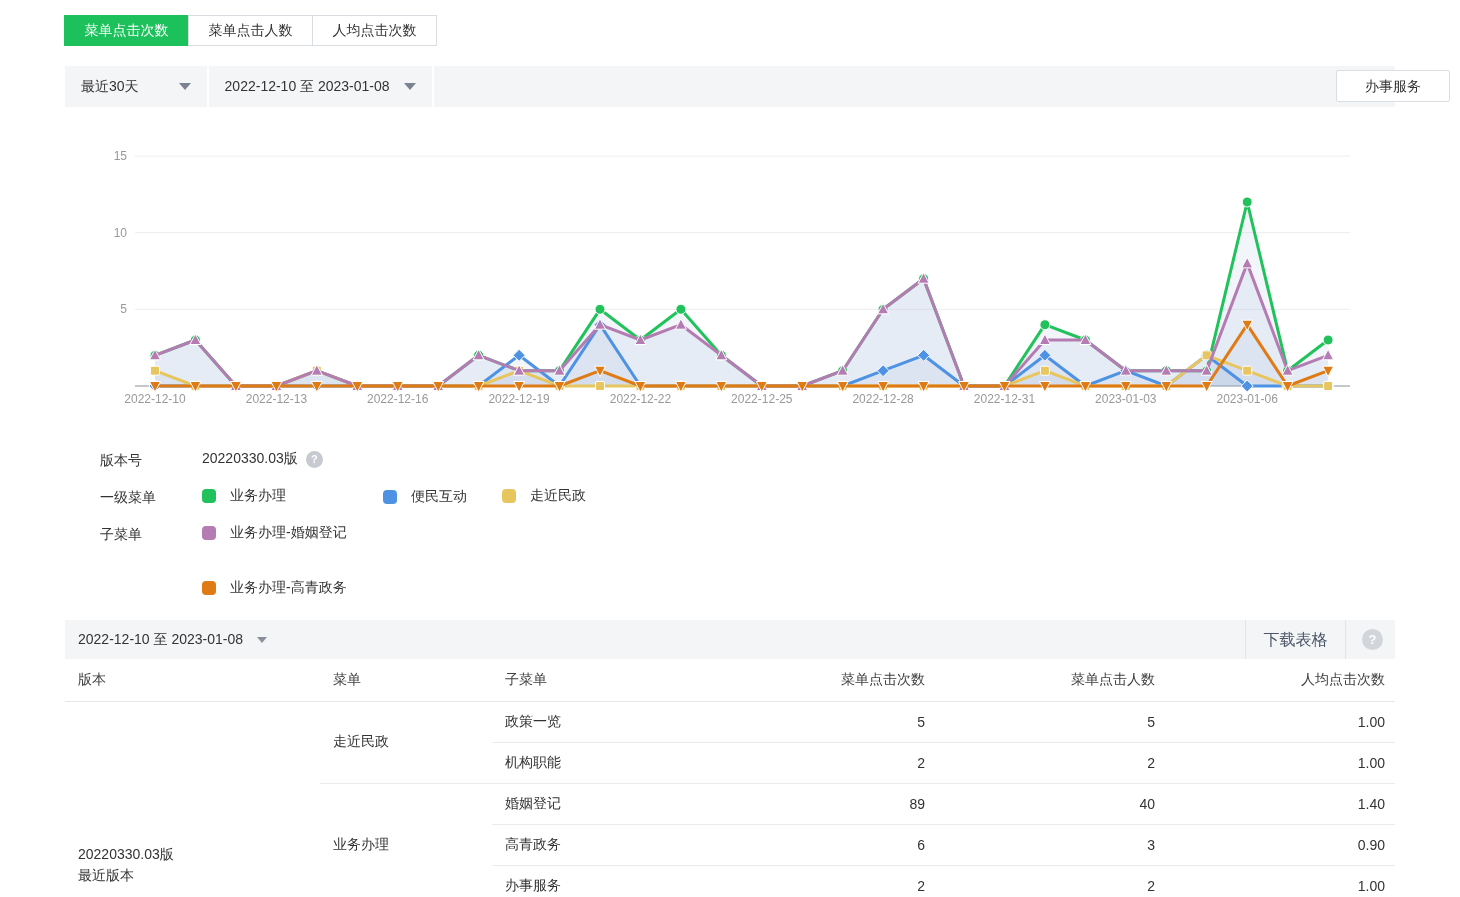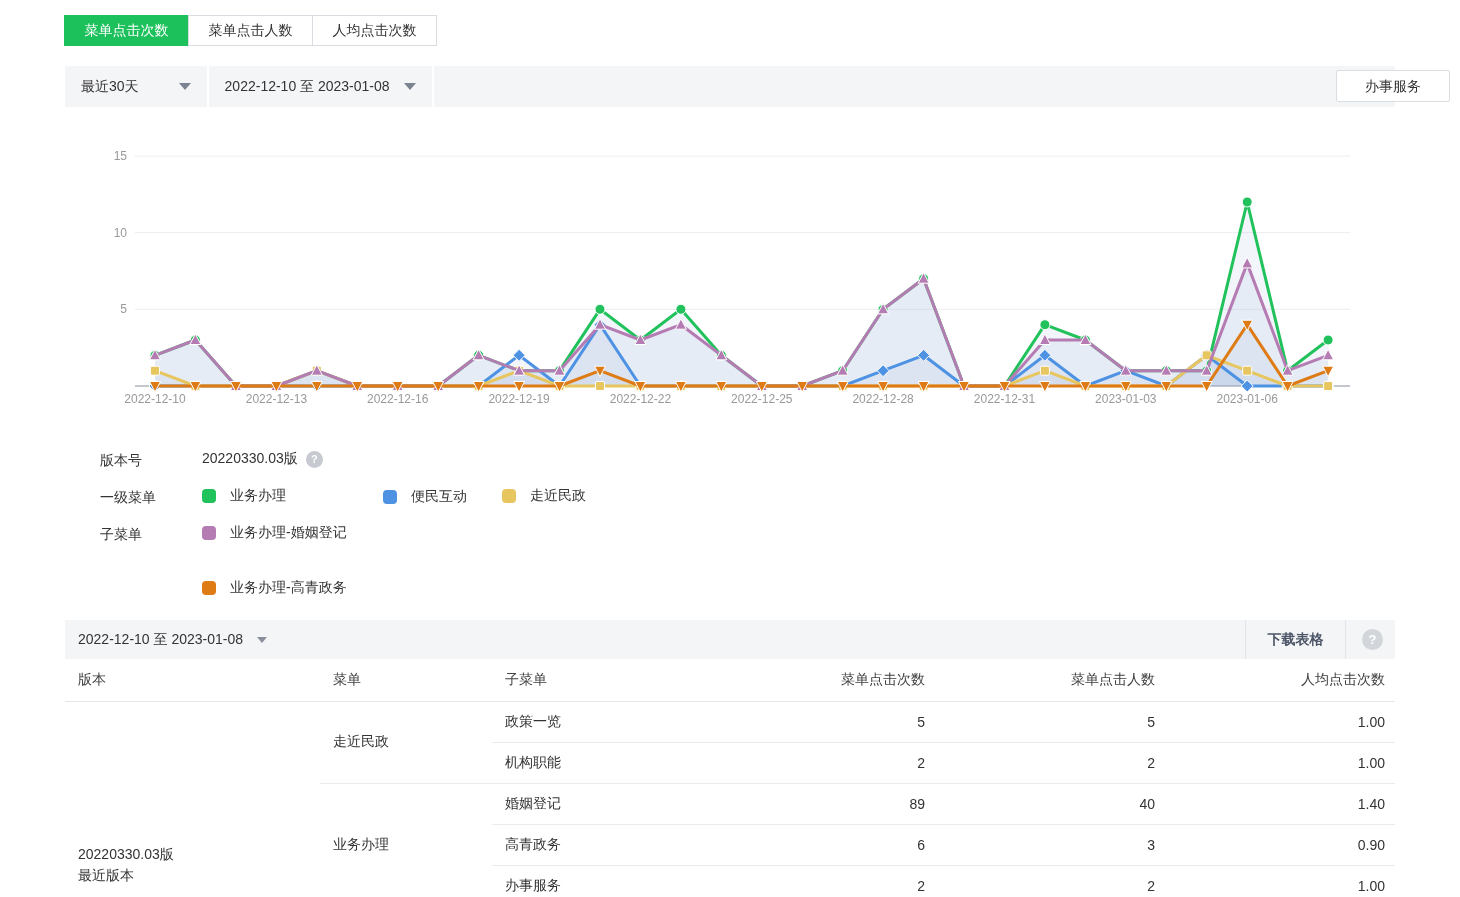--- a/index.html
+++ b/index.html
@@ -37,21 +37,21 @@
   .helpdot { display:inline-flex; width:17px; height:17px; border-radius:50%; background:#c7cad0;
     color:#fff; font-size:11px; font-weight:bold; align-items:center; justify-content:center;
     margin-left:8px; cursor:pointer; }
 
   
   .tbar { position:absolute; left:65px; top:620px; width:1330px; height:39px; background:#f4f5f7; }
   .tbar-left { position:absolute; left:13px; top:0; height:39px; display:flex; align-items:center;
     font-size:14px; color:#333; cursor:pointer; }
   .tbar-div { position:absolute; top:0; width:1px; height:39px; background:#e2e4e8; }
   .dl { position:absolute; left:1181px; top:0; width:99px; height:39px; line-height:39px;
-    text-align:center; font-size:14px; color:#4c5668; cursor:pointer;font-weight:bold; }
+    text-align:center; font-size:16px; color:#4c5668; cursor:pointer; }
   .tbar-help { position:absolute; left:1297px; top:9px; width:21px; height:21px; border-radius:50%;
     background:#d2d5da; color:#fff; font-size:13px; font-weight:bold; text-align:center;
     line-height:21px; cursor:pointer; }
 
   table.stats { position:absolute; left:65px; top:659px; width:1330px; border-collapse:collapse;
     font-size:14px; color:#333; table-layout:fixed; }
   .stats th { height:42px; font-weight:normal; color:#404040; text-align:left;
     border-bottom:1px solid #e4e6e9; padding-left:13px;font-family:Liberation Serif, serif; }
   .stats th.num, .stats td.num { text-align:right; padding-left:0; }
   .stats td { height:41px; vertical-align:middle; padding-left:13px; }

